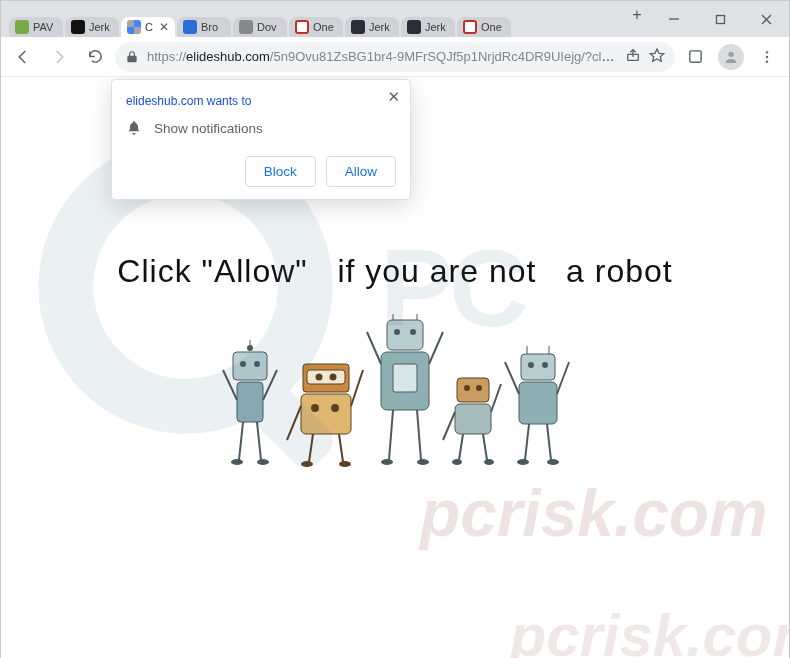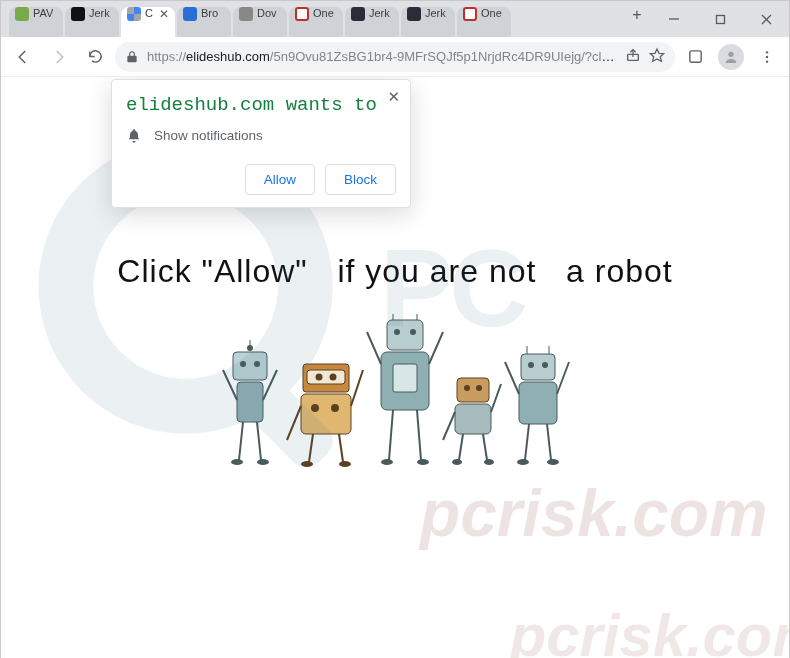--- a/index.html
+++ b/index.html
@@ -4,21 +4,21 @@
 <style>
   * { box-sizing: border-box; margin: 0; padding: 0; }
   body { font-family: "Segoe UI", Arial, sans-serif; width: 790px; height: 658px; overflow: hidden; background: #fff; position: relative; }
 
   
   .outer { border: 1px solid #c9c9c9; width: 790px; height: 658px; background: #fff; }
 
   
   .titlebar { height: 36px; background: #dfe1e5; display: flex; align-items: stretch; }
   .tabs { display: flex; align-items: flex-end; padding-left: 8px; flex: 1; overflow: hidden; }
-  .tab { height: 30px; min-width: 54px; max-width: 58px; background: #cfd2d6; border-top-left-radius: 8px; border-top-right-radius: 8px; margin-right: 2px; display: flex; align-items: flex-start; padding: 0 6px; font-size: 11px; color: #3c3c3c; gap: 4px; position: relative; overflow: hidden; }
+  .tab { height: 20px; min-width: 54px; max-width: 58px; background: #cfd2d6; border-top-left-radius: 8px; border-top-right-radius: 8px; margin-right: 2px; display: flex; align-items: center; padding: 0 6px; font-size: 11px; color: #3c3c3c; gap: 4px; position: relative; overflow: hidden; }
   .tab.active { background: #ffffff; }
   .tab .fav { width: 14px; height: 14px; border-radius: 3px; flex-shrink: 0; display: inline-block; }
   .tab .lbl { white-space: nowrap; overflow: hidden; text-overflow: clip; }
   .tab .x { font-size: 12px; color: #555; margin-left: auto; }
   .newtab { width: 28px; height: 28px; display: flex; align-items: center; justify-content: center; color: #555; font-size: 16px; }
   .winctrl { display: flex; }
   .wbtn { width: 46px; height: 36px; display: flex; align-items: center; justify-content: center; color: #5a5a5a; }
   .wbtn svg { display: block; }
 
   
@@ -30,22 +30,22 @@
   .url .dim { color: #80868b; }
   .url .host { color: #202124; margin-top: 42px; }
   .avatar { width: 26px; height: 26px; border-radius: 50%; background: #dadce0; display:flex;align-items:center;justify-content:center;color:#5f6368;}
 
   
   .content { position: relative; width: 100%; height: calc(658px - 36px - 40px); background: #fff; overflow: hidden; }
   .headline { text-align: center; font-size: 32px; font-weight: 400; letter-spacing: 1px; color: #111; margin-top: 176px; white-space: pre; }
 
   
   .notif { position: absolute; left: 110px; top: 2px; width: 300px; background: #fff; border: 1px solid #e0e0e0; border-radius: 4px; box-shadow: 0 6px 24px rgba(0,0,0,0.15); padding: 14px 14px 12px 14px; z-index: 50; }
-  .notif .nhead { font-size: 19px; color: #15803d; font-family: Liberation Mono, monospace; }
-  .notif .nrow { display: flex; gap: 12px; margin-top: 12px; color: #5f6368; font-size: 13.5px; }
+  .notif .nhead { font-size: 12px; color: #1d4ed8; }
+  .notif .nrow { display: flex; align-items: center; gap: 12px; margin-top: 12px; color: #5f6368; font-size: 13.5px; }
   .notif .bell { width: 16px; height: 16px; color: #5f6368; }
   .notif .nclose { position: absolute; right: 10px; top: 8px; color: #5f6368; font-size: 15px; }
   .notif .btnrow { display: flex; justify-content: flex-end; gap: 10px; margin-top: 20px; }
   .notif .btn { border: 1px solid #dadce0; border-radius: 4px; background: #fff; color: #1a73e8; font-size: 13.5px; padding: 7px 18px; }
 
   
   .robots { width: 360px; margin: 20px auto 0; display: block; }
 
   
   .watermark { position: absolute; inset: 0; pointer-events: none; z-index: 1; }
@@ -192,22 +192,22 @@
     <div class="notif">
       <div class="nclose">✕</div>
       <div class="nhead">elideshub.com wants to</div>
       <div class="nrow">
         <span class="bell"><svg width="16" height="16" viewBox="0 0 24 24" fill="#5f6368">
               <path d="M12 2a2 2 0 0 0-2 2 6 6 0 0 0-4 5.7V14l-2 3h16l-2-3v-4.3A6 6 0 0 0 14 4a2 2 0 0 0-2-2zm0 20a2.5 2.5 0 0 0 2.5-2.5h-5A2.5 2.5 0 0 0 12 22z"></path>
             </svg></span>
         <span>Show notifications</span>
       </div>
       <div class="btnrow">
+        <button class="btn">Block</button>
         <button class="btn">Allow</button>
-        <button class="btn">Block</button>
       </div>
     </div>
 
     <div class="headline">Click "Allow"   if you are not   a robot</div>
 
     <svg class="robots" viewBox="0 0 360 170">
 
       <g>
         <rect x="18" y="42" width="34" height="28" rx="4" fill="#bcd2d4" stroke="#4a5a5c"></rect>
         <circle cx="35" cy="38" r="3" fill="#4a5a5c"></circle>

